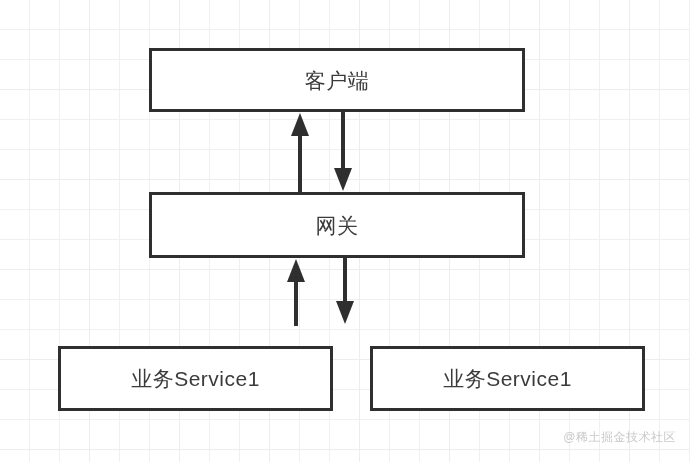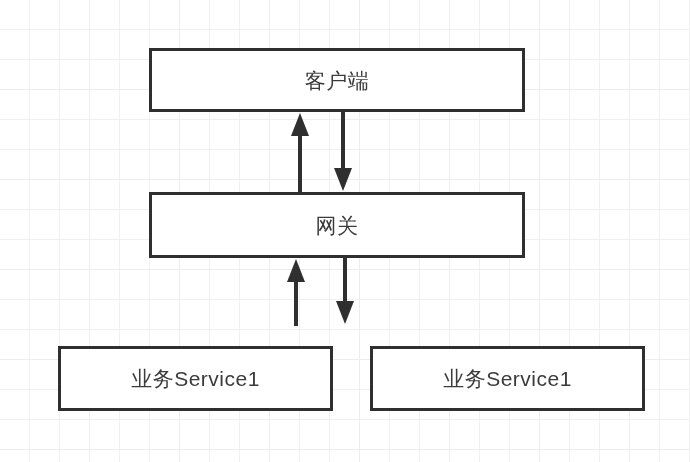--- a/index.html
+++ b/index.html
@@ -140,14 +140,15 @@
   </svg>
 
   <div class="node" id="node-service-left">
     <span>业务Service1</span>
   </div>
 
   <div class="node" id="node-service-right">
     <span>业务Service1</span>
   </div>
 
+  <div class="watermark">@稀土掘金技术社区</div>
 
 </div>
 
 </body></html>

